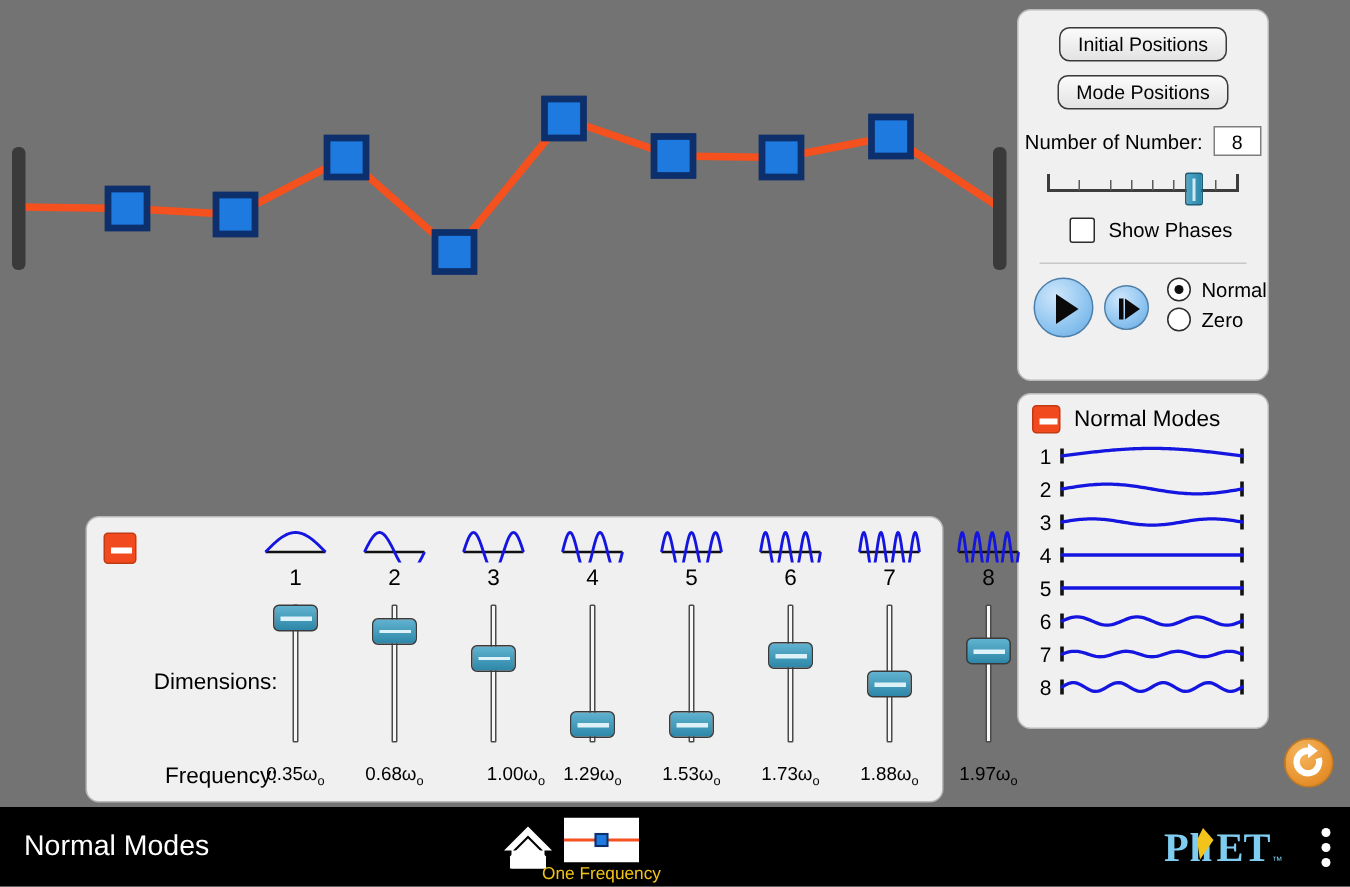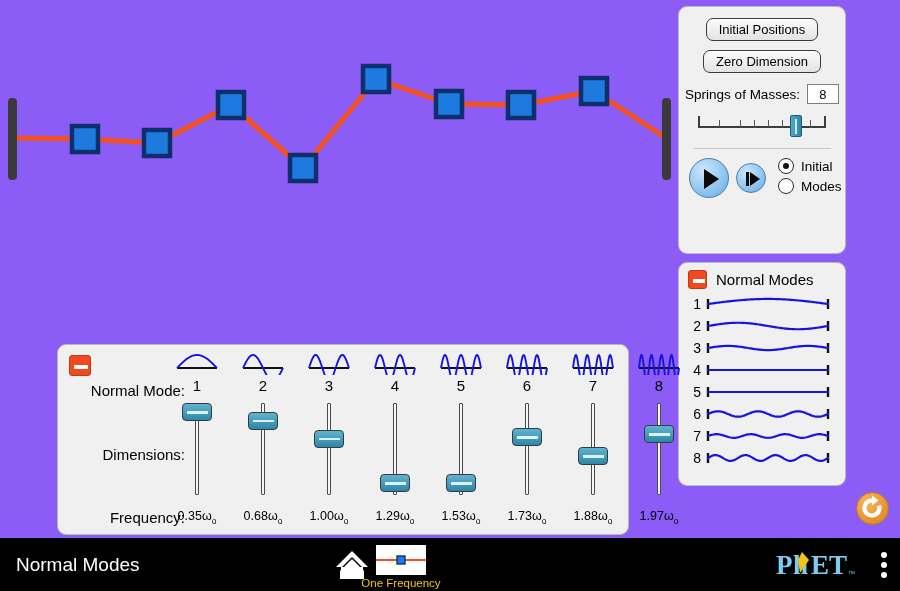--- a/index.html
+++ b/index.html
@@ -5,21 +5,21 @@
   * { box-sizing: border-box; }
   html, body { margin:0; padding:0; }
   body {
     width:900px; height:591px; position:relative; overflow:hidden;
     background:#ffffff;
     font-family:"Liberation Sans", sans-serif;
     -webkit-font-smoothing:antialiased;
   }
 
   
-  #sim-area { position:absolute; left:0; top:0; width:900px; height:538px; background:#8b5cf6; }
+  #sim-area { position:absolute; left:0; top:0; width:900px; height:538px; background:#737373; }
 
   
   #mass-spring-system { position:absolute; left:0; top:0; width:680px; height:230px; }
   #mass-spring-system svg { display:block; }
 
   
   .panel {
     position:absolute;
     background:#f0f0f0;
     border:1px solid #b9b9b9;
@@ -230,60 +230,64 @@
         </g>
       <rect x="8" y="98" width="9" height="82" rx="4" fill="#3a3a3a"></rect>
       <rect x="662" y="98" width="9" height="82" rx="4" fill="#3a3a3a"></rect>
     </svg>
   </div>
 
   <div class="panel" id="control-panel">
 
     <button class="pbtn" id="initial-positions-button">Initial Positions</button>
 
-    <button class="pbtn" id="zero-positions-button">Zero Dimension</button>
+    <button class="pbtn" id="zero-positions-button">Mode Positions</button>
 
     <div class="masses-row">
-      <span class="masses-label">Springs of Masses:</span>
+      <span class="masses-label">Number of Number:</span>
       <span class="masses-value">8</span>
     </div>
 
     <div id="masses-slider">
       <div class="track"></div>
       <div class="endtick" style="left:0px;"></div>
       <div class="endtick" style="left:126px;"></div>
       <div class="tick" style="left:21px;"></div>
       <div class="tick" style="left:42px;"></div>
       <div class="tick" style="left:56px;"></div>
       <div class="tick" style="left:70px;"></div>
       <div class="tick" style="left:84px;"></div>
       <div class="tick" style="left:112px;"></div>
       <div class="thumb" style="left:92px;"></div>
     </div>
 
 
+    <div class="check-row">
+      <span class="checkbox"></span>
+      <span class="check-label">Show Phases</span>
+    </div>
 
     <div class="divider"></div>
 
     <div class="playback-row">
       <div class="play-button">
         <span class="tri"></span>
       </div>
       <div class="step-button">
         <span class="bar"></span>
         <span class="tri2"></span>
       </div>
       <div class="speed-group">
         <div class="radio-row">
           <span class="radio selected"></span>
-          <span class="radio-label">Initial</span>
+          <span class="radio-label">Normal</span>
         </div>
         <div class="radio-row">
           <span class="radio"></span>
-          <span class="radio-label">Modes</span>
+          <span class="radio-label">Zero</span>
         </div>
       </div>
     </div>
   </div>
 
   <div class="panel" id="normal-modes-panel">
     <div class="panel-header">
       <span class="collapse-btn"></span>
       <span class="panel-title">Normal Modes</span>
     </div>
@@ -353,21 +357,20 @@
           </svg>
         </div>
       </div>
   </div>
 
   <div id="amplitude-panel">
     <span class="collapse-btn" id="amp-collapse"></span>
 
   </div>
 
-  <div class="amp-label" id="label-normal-mode">Normal Mode:</div>
   <div class="amp-label" id="label-amplitude">Dimensions:</div>
   <div class="amp-label" id="label-frequency">Frequency:</div>
 
   <div id="amp-columns">
       <div class="mode-col" style="left: 175px;">
         <svg width="44" height="26" viewBox="0 0 44 26" class="mode-icon">
           <line x1="2" y1="19" x2="42" y2="19" stroke="#111" stroke-width="1.8"></line>
           <path d="M 2.00 19.00 L 2.33 18.66 L 2.67 18.32 L 3.00 17.98 L 3.33 17.64 L 3.67 17.30 L 4.00 16.97 L 4.33 16.63 L 4.67 16.30 L 5.00 15.97 L 5.33 15.64 L 5.67 15.31 L 6.00 14.98 L 6.33 14.66 L 6.67 14.34 L 7.00 14.03 L 7.33 13.71 L 7.67 13.40 L 8.00 13.10 L 8.33 12.80 L 8.67 12.50 L 9.00 12.21 L 9.33 11.92 L 9.67 11.64 L 10.00 11.36 L 10.33 11.09 L 10.67 10.82 L 11.00 10.56 L 11.33 10.30 L 11.67 10.05 L 12.00 9.81 L 12.33 9.57 L 12.67 9.34 L 13.00 9.11 L 13.33 8.90 L 13.67 8.69 L 14.00 8.48 L 14.33 8.29 L 14.67 8.10 L 15.00 7.92 L 15.33 7.74 L 15.67 7.58 L 16.00 7.42 L 16.33 7.27 L 16.67 7.12 L 17.00 6.99 L 17.33 6.86 L 17.67 6.75 L 18.00 6.64 L 18.33 6.54 L 18.67 6.44 L 19.00 6.36 L 19.33 6.28 L 19.67 6.22 L 20.00 6.16 L 20.33 6.11 L 20.67 6.07 L 21.00 6.04 L 21.33 6.02 L 21.67 6.00 L 22.00 6.00 L 22.33 6.00 L 22.67 6.02 L 23.00 6.04 L 23.33 6.07 L 23.67 6.11 L 24.00 6.16 L 24.33 6.22 L 24.67 6.28 L 25.00 6.36 L 25.33 6.44 L 25.67 6.54 L 26.00 6.64 L 26.33 6.75 L 26.67 6.86 L 27.00 6.99 L 27.33 7.12 L 27.67 7.27 L 28.00 7.42 L 28.33 7.58 L 28.67 7.74 L 29.00 7.92 L 29.33 8.10 L 29.67 8.29 L 30.00 8.48 L 30.33 8.69 L 30.67 8.90 L 31.00 9.11 L 31.33 9.34 L 31.67 9.57 L 32.00 9.81 L 32.33 10.05 L 32.67 10.30 L 33.00 10.56 L 33.33 10.82 L 33.67 11.09 L 34.00 11.36 L 34.33 11.64 L 34.67 11.92 L 35.00 12.21 L 35.33 12.50 L 35.67 12.80 L 36.00 13.10 L 36.33 13.40 L 36.67 13.71 L 37.00 14.03 L 37.33 14.34 L 37.67 14.66 L 38.00 14.98 L 38.33 15.31 L 38.67 15.64 L 39.00 15.97 L 39.33 16.30 L 39.67 16.63 L 40.00 16.97 L 40.33 17.30 L 40.67 17.64 L 41.00 17.98 L 41.33 18.32 L 41.67 18.66 L 42.00 19.00" stroke="#1515e0" stroke-width="1.9" fill="none"></path>
         </svg>
         <div class="mode-col-num">1</div>
@@ -393,21 +396,21 @@
         <svg width="44" height="26" viewBox="0 0 44 26" class="mode-icon">
           <line x1="2" y1="19" x2="42" y2="19" stroke="#111" stroke-width="1.8"></line>
           <path d="M 2.00 19.00 L 2.33 17.98 L 2.67 16.97 L 3.00 15.97 L 3.33 14.98 L 3.67 14.03 L 4.00 13.10 L 4.33 12.21 L 4.67 11.36 L 5.00 10.56 L 5.33 9.81 L 5.67 9.11 L 6.00 8.48 L 6.33 7.92 L 6.67 7.42 L 7.00 6.99 L 7.33 6.64 L 7.67 6.36 L 8.00 6.16 L 8.33 6.04 L 8.67 6.00 L 9.00 6.04 L 9.33 6.16 L 9.67 6.36 L 10.00 6.64 L 10.33 6.99 L 10.67 7.42 L 11.00 7.92 L 11.33 8.48 L 11.67 9.11 L 12.00 9.81 L 12.33 10.56 L 12.67 11.36 L 13.00 12.21 L 13.33 13.10 L 13.67 14.03 L 14.00 14.98 L 14.33 15.97 L 14.67 16.97 L 15.00 17.98 L 15.33 19.00 L 15.67 20.02 L 16.00 21.03 L 16.33 22.03 L 16.67 23.02 L 17.00 23.97 L 17.33 24.90 L 17.67 25.79 L 18.00 26.64 L 18.33 27.44 L 18.67 28.19 L 19.00 28.89 L 19.33 29.52 L 19.67 30.08 L 20.00 30.58 L 20.33 31.01 L 20.67 31.36 L 21.00 31.64 L 21.33 31.84 L 21.67 31.96 L 22.00 32.00 L 22.33 31.96 L 22.67 31.84 L 23.00 31.64 L 23.33 31.36 L 23.67 31.01 L 24.00 30.58 L 24.33 30.08 L 24.67 29.52 L 25.00 28.89 L 25.33 28.19 L 25.67 27.44 L 26.00 26.64 L 26.33 25.79 L 26.67 24.90 L 27.00 23.97 L 27.33 23.02 L 27.67 22.03 L 28.00 21.03 L 28.33 20.02 L 28.67 19.00 L 29.00 17.98 L 29.33 16.97 L 29.67 15.97 L 30.00 14.98 L 30.33 14.03 L 30.67 13.10 L 31.00 12.21 L 31.33 11.36 L 31.67 10.56 L 32.00 9.81 L 32.33 9.11 L 32.67 8.48 L 33.00 7.92 L 33.33 7.42 L 33.67 6.99 L 34.00 6.64 L 34.33 6.36 L 34.67 6.16 L 35.00 6.04 L 35.33 6.00 L 35.67 6.04 L 36.00 6.16 L 36.33 6.36 L 36.67 6.64 L 37.00 6.99 L 37.33 7.42 L 37.67 7.92 L 38.00 8.48 L 38.33 9.11 L 38.67 9.81 L 39.00 10.56 L 39.33 11.36 L 39.67 12.21 L 40.00 13.10 L 40.33 14.03 L 40.67 14.98 L 41.00 15.97 L 41.33 16.97 L 41.67 17.98 L 42.00 19.00" stroke="#1515e0" stroke-width="1.9" fill="none"></path>
         </svg>
         <div class="mode-col-num">3</div>
       </div>
       <div class="amp-slider" style="left: 307px; top: 403px; height: 92px;">
         <div class="atrack"></div>
         <div class="athumb" style="top: 26.6px;"></div>
       </div>
-      <div class="freq-label" style="left: 301px;">1.00ω<sub>o</sub></div>
+      <div class="freq-label" style="left: 316px;">1.00ω<sub>o</sub></div>
       <div class="mode-col" style="left: 373px;">
         <svg width="44" height="26" viewBox="0 0 44 26" class="mode-icon">
           <line x1="2" y1="19" x2="42" y2="19" stroke="#111" stroke-width="1.8"></line>
           <path d="M 2.00 19.00 L 2.33 17.64 L 2.67 16.30 L 3.00 14.98 L 3.33 13.71 L 3.67 12.50 L 4.00 11.36 L 4.33 10.30 L 4.67 9.34 L 5.00 8.48 L 5.33 7.74 L 5.67 7.12 L 6.00 6.64 L 6.33 6.28 L 6.67 6.07 L 7.00 6.00 L 7.33 6.07 L 7.67 6.28 L 8.00 6.64 L 8.33 7.12 L 8.67 7.74 L 9.00 8.48 L 9.33 9.34 L 9.67 10.30 L 10.00 11.36 L 10.33 12.50 L 10.67 13.71 L 11.00 14.98 L 11.33 16.30 L 11.67 17.64 L 12.00 19.00 L 12.33 20.36 L 12.67 21.70 L 13.00 23.02 L 13.33 24.29 L 13.67 25.50 L 14.00 26.64 L 14.33 27.70 L 14.67 28.66 L 15.00 29.52 L 15.33 30.26 L 15.67 30.88 L 16.00 31.36 L 16.33 31.72 L 16.67 31.93 L 17.00 32.00 L 17.33 31.93 L 17.67 31.72 L 18.00 31.36 L 18.33 30.88 L 18.67 30.26 L 19.00 29.52 L 19.33 28.66 L 19.67 27.70 L 20.00 26.64 L 20.33 25.50 L 20.67 24.29 L 21.00 23.02 L 21.33 21.70 L 21.67 20.36 L 22.00 19.00 L 22.33 17.64 L 22.67 16.30 L 23.00 14.98 L 23.33 13.71 L 23.67 12.50 L 24.00 11.36 L 24.33 10.30 L 24.67 9.34 L 25.00 8.48 L 25.33 7.74 L 25.67 7.12 L 26.00 6.64 L 26.33 6.28 L 26.67 6.07 L 27.00 6.00 L 27.33 6.07 L 27.67 6.28 L 28.00 6.64 L 28.33 7.12 L 28.67 7.74 L 29.00 8.48 L 29.33 9.34 L 29.67 10.30 L 30.00 11.36 L 30.33 12.50 L 30.67 13.71 L 31.00 14.98 L 31.33 16.30 L 31.67 17.64 L 32.00 19.00 L 32.33 20.36 L 32.67 21.70 L 33.00 23.02 L 33.33 24.29 L 33.67 25.50 L 34.00 26.64 L 34.33 27.70 L 34.67 28.66 L 35.00 29.52 L 35.33 30.26 L 35.67 30.88 L 36.00 31.36 L 36.33 31.72 L 36.67 31.93 L 37.00 32.00 L 37.33 31.93 L 37.67 31.72 L 38.00 31.36 L 38.33 30.88 L 38.67 30.26 L 39.00 29.52 L 39.33 28.66 L 39.67 27.70 L 40.00 26.64 L 40.33 25.50 L 40.67 24.29 L 41.00 23.02 L 41.33 21.70 L 41.67 20.36 L 42.00 19.00" stroke="#1515e0" stroke-width="1.9" fill="none"></path>
         </svg>
         <div class="mode-col-num">4</div>
       </div>
       <div class="amp-slider" style="left: 373px; top: 403px; height: 92px;">
         <div class="atrack"></div>
         <div class="athumb" style="top: 71px;"></div>

